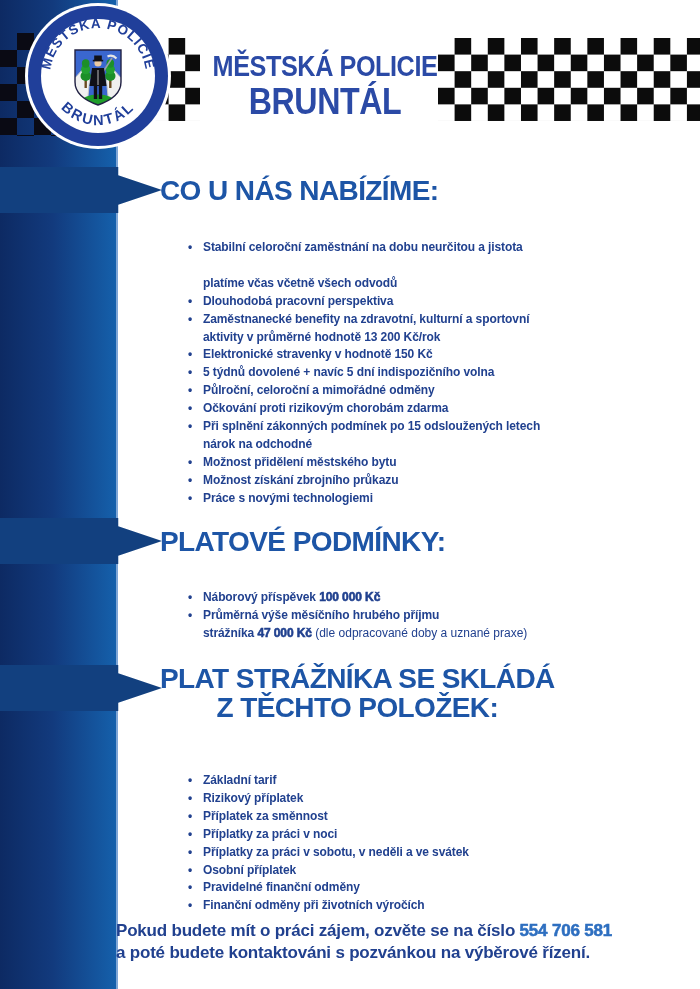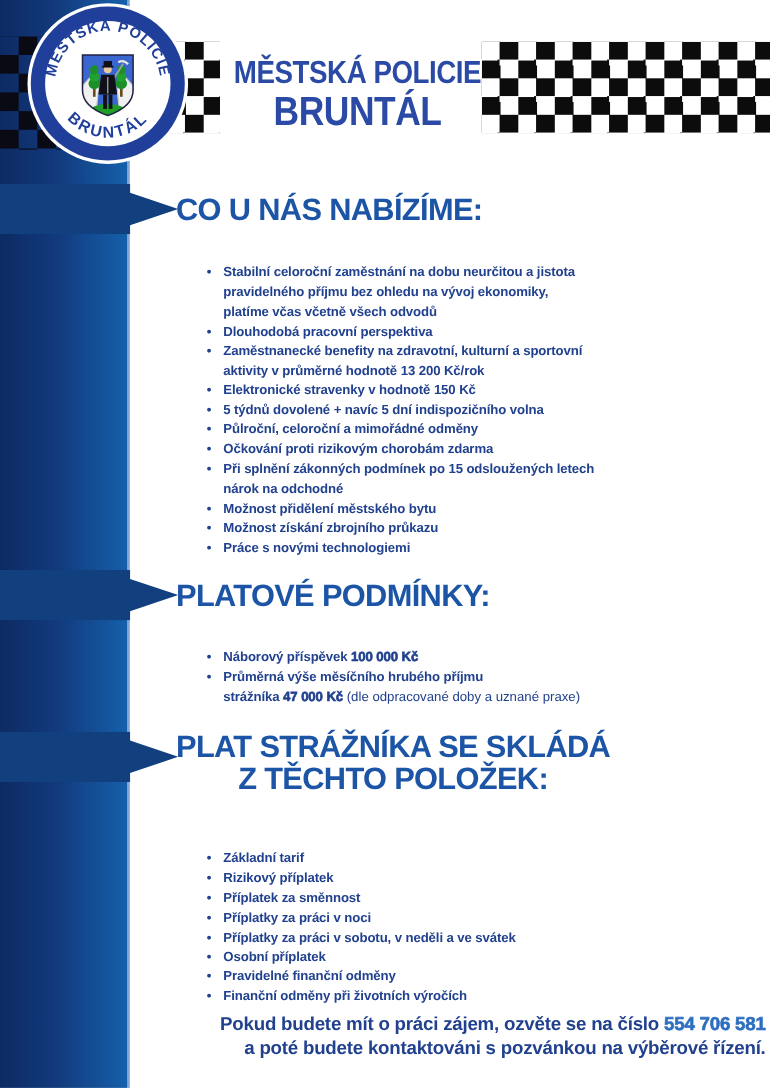--- a/index.html
+++ b/index.html
@@ -55,21 +55,21 @@
     color:#21418f;font-size:12px;line-height:17.9px;font-weight:700;letter-spacing:-0.1px;z-index:4;
   }
   ul.blist li{position:relative;padding-left:17px;}
   ul.blist li::before{content:"\2022";position:absolute;left:2px;top:0;}
   .list1{top:223px;} .list2{top:573px;} .list3{top:756px;}
   .seg-b{-webkit-text-stroke:0.55px currentColor;}
   .seg-l{font-weight:400;letter-spacing:0;}
   .seg-phone{color:#2e6fc0;-webkit-text-stroke:0.55px currentColor;}
   
   .footer{
-    position:absolute;left:116px;top:920px;width:580px;text-align:right;
+    position:absolute;left:116px;top:920px;width:580px;text-align:left;
     color:#21418f;font-size:17px;line-height:21.5px;font-weight:700;letter-spacing:-0.2px;z-index:4;
   }
 </style>
 </head>
 <body>
 
 <div class="stripe"></div>
 
 <div class="chk-dark chk-left"></div>
 <div class="chk chk-mid"></div>
@@ -121,21 +121,21 @@
 </svg>
 
 <div class="title">
   <div class="l1">MĚSTSKÁ POLICIE</div>
   <div class="l2">BRUNTÁL</div>
 </div>
 
 <div class="arrow a1"></div>
 <div class="h h1">CO U NÁS NABÍZÍME:</div>
 <ul class="blist list1">
-    <li><span>Stabilní celoroční zaměstnání na dobu neurčitou a jistota</span><br><span>pravidelného příjmu bez ohledu na vývoj ekonomiky,</span><br><span>platíme včas včetně všech odvodů</span></li>
+    <li><span>Stabilní celoroční zaměstnání na dobu neurčitou a jistota</span><br><br><span>platíme včas včetně všech odvodů</span></li>
     <li><span>Dlouhodobá pracovní perspektiva</span></li>
     <li><span>Zaměstnanecké benefity na zdravotní, kulturní a sportovní</span><br><span>aktivity v průměrné hodnotě 13 200 Kč/rok</span></li>
     <li><span>Elektronické stravenky v hodnotě 150 Kč</span></li>
     <li><span>5 týdnů dovolené + navíc 5 dní indispozičního volna</span></li>
     <li><span>Půlroční, celoroční a mimořádné odměny</span></li>
     <li><span>Očkování proti rizikovým chorobám zdarma</span></li>
     <li><span>Při splnění zákonných podmínek po 15 odsloužených letech</span><br><span>nárok na odchodné</span></li>
     <li><span>Možnost přidělení městského bytu</span></li>
     <li><span>Možnost získání zbrojního průkazu</span></li>
     <li><span>Práce s novými technologiemi</span></li>

